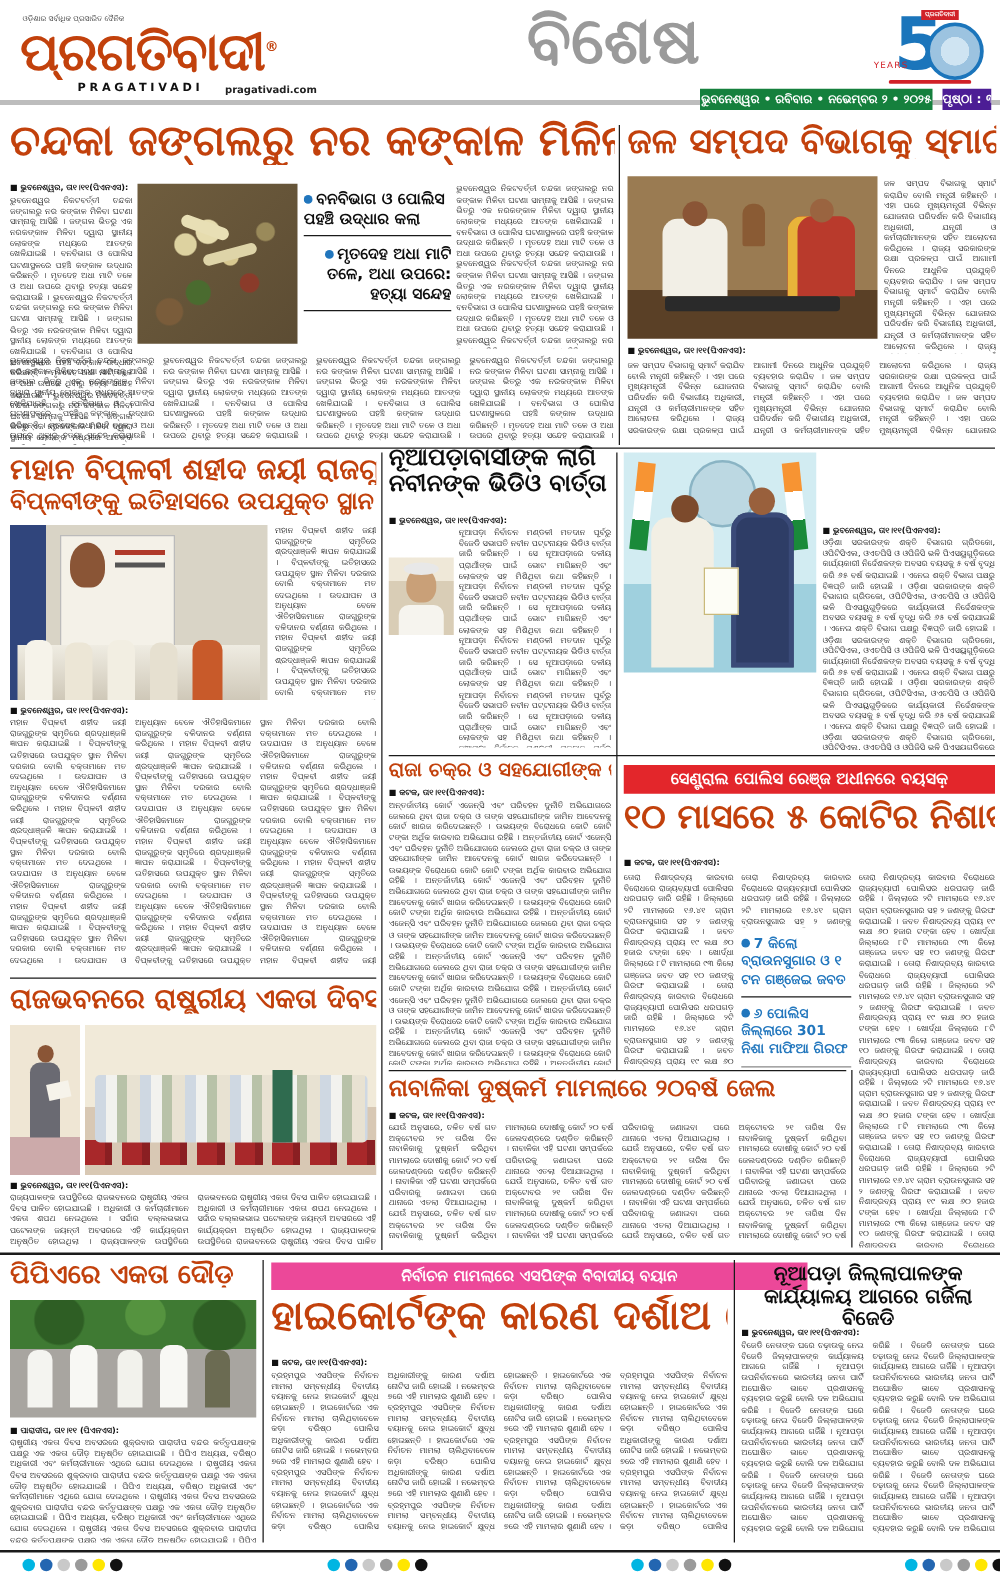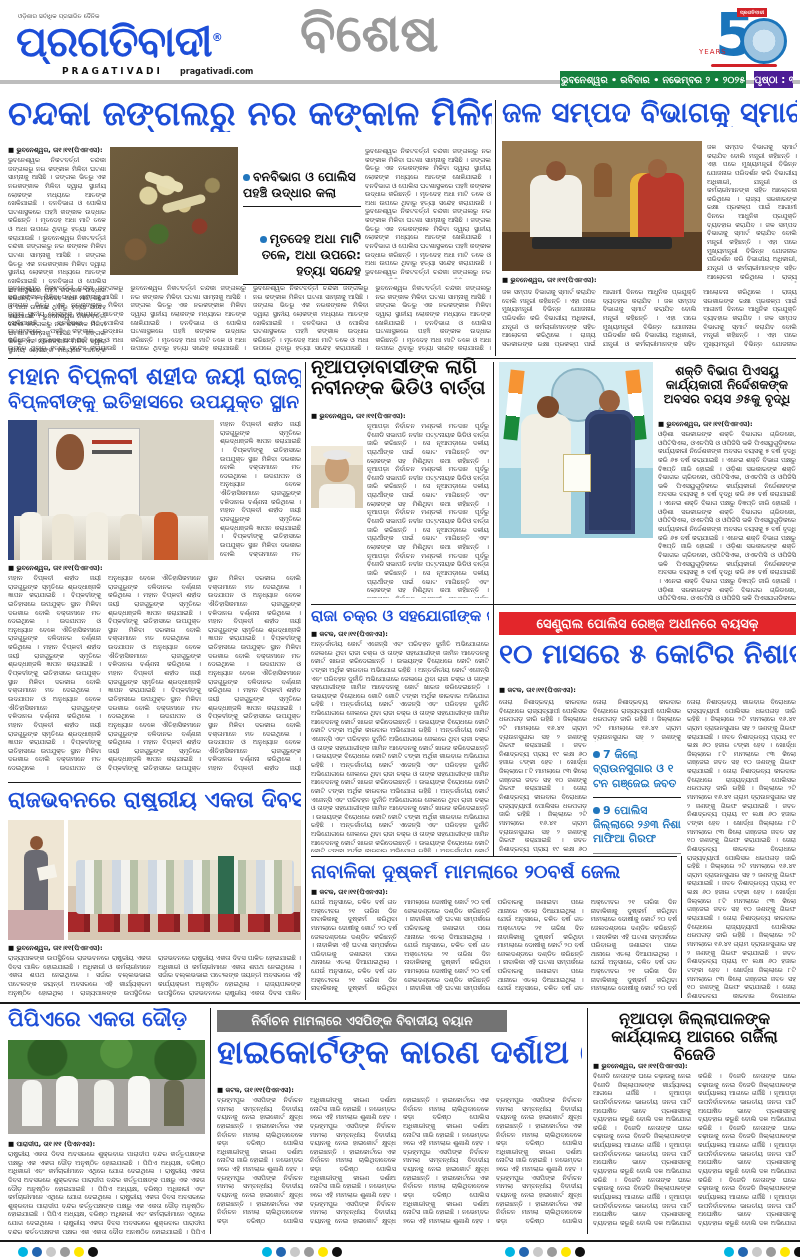--- a/index.html
+++ b/index.html
@@ -1,45 +1,45 @@
 <!DOCTYPE html>
 <html><head>
 <meta charset="utf-8">
 <style>
   html,body{margin:0;padding:0;background:#e8e8e8;}
   .page{position:relative;width:800px;height:1260px;background:#ffffff;overflow:hidden;
         font-family:"DejaVu Sans","Liberation Sans",sans-serif;color:#111;}
   .abs{position:absolute;}
-  .hl{font-weight:bold;color:#1d4ed8;line-height:1.05;white-space:nowrap;overflow:hidden;}
+  .hl{font-weight:bold;color:#c2410c;line-height:1.05;white-space:nowrap;overflow:hidden;}
   .hl-wrap{font-weight:bold;color:#0d0d0d;line-height:1.12;overflow:hidden;text-align:center;}
   .byline{font-size:6.5px;font-weight:bold;color:#111;white-space:nowrap;overflow:hidden;}
   .body-txt{font-size:6.5px;line-height:1.33;color:#222;text-align:justify;overflow:hidden;}
   .cols2{column-count:2;column-gap:7px;}
   .cols3{column-count:3;column-gap:7px;}
   .cols4{column-count:4;column-gap:7px;}
   .divider{background:#1a1a1a;}
   .banner{color:#fff;font-weight:bold;text-align:center;overflow:hidden;white-space:nowrap;}
-  .bullet-item{font-size:12.5px;font-weight:bold;line-height:1.25;color:#0d0d0d;overflow:hidden;margin-top:18px;}
+  .bullet-item{font-size:12.5px;font-weight:bold;line-height:1.25;color:#0d0d0d;overflow:hidden;}
   .dot{display:inline-block;width:7px;height:7px;border-radius:50%;background:#2176bd;margin-right:3px;}
   .callout{font-size:11px;font-weight:bold;line-height:1.3;color:#2176bd;overflow:hidden;}
   .caption{font-size:6.5px;font-weight:bold;line-height:1.45;text-align:center;color:#111;overflow:hidden;}
   .photo{overflow:hidden;position:absolute;background:#cccccc;}
   .pmark{position:absolute;display:flex;gap:4px;}
   .pmark span{width:10px;height:10px;border-radius:50%;display:block;}
 </style>
 </head>
 <body>
 
 <div class="page">
 
   <div class="abs" style="left:18px;top:12px;font-size:6px;color:#333;">ଓଡ଼ିଶାର ସର୍ବାଧିକ ପ୍ରସାରିତ ଦୈନିକ</div>
   <div class="abs hl" style="left:16px;top:20px;font-size:42px;letter-spacing:-1px;"><span>ପ୍ରଗତିବାଦୀ</span><sup style="font-size:11px;">®</sup></div>
   <div class="abs" style="left:62px;top:66px;font-size:9px;font-weight:bold;letter-spacing:3px;">PRAGATIVADI</div>
   <div class="abs" style="left:180px;top:67px;font-size:8px;font-weight:bold;color:#222;">pragativadi.com</div>
-  <div class="abs hl" style="left:300px;top:6px;width:260px;font-size:52px;color:#9a9a9a;text-align:left;">ବିଶେଷ</div>
+  <div class="abs hl" style="left:300px;top:6px;width:260px;font-size:52px;color:#9a9a9a;text-align:right;">ବିଶେଷ</div>
 
   <div class="abs" style="left:693px;top:8px;width:100px;height:64px;">
     <div class="abs" style="left:22px;top:-2px;font-size:58px;font-weight:bold;color:#1b75bb;line-height:1;">5</div>
     <div class="abs" style="left:48px;top:10px;width:40px;height:40px;border-radius:50%;border:3px solid #1b75bb;background:radial-gradient(circle,#cfe4f2 0 40%,#9cc3e0 41% 100%);"></div>
     <div class="abs" style="left:44px;top:0px;background:#d12128;color:#fff;font-size:5px;font-weight:bold;padding:1px 3px;">ପ୍ରଗତିବାଦୀ</div>
     <div class="abs" style="left:6px;top:40px;font-size:7px;font-weight:normal;color:#d12128;letter-spacing:1px;">YEARS</div>
     <div class="abs" style="left:18px;top:56px;width:66px;height:3px;background:#d12128;border-radius:2px;"></div>
   </div>
 
   <div class="abs" style="left:0;top:80px;width:800px;height:4px;background:#bdbdbd;"></div>
@@ -137,37 +137,36 @@
     <div class="abs" style="left:52px;top:6px;width:50px;height:50px;border-radius:50%;background:#bcd8e2;border:2px solid #8ab4c4;"></div>
     <div class="abs" style="left:8px;top:8px;width:14px;height:70px;background:linear-gradient(#f79433 0 33%,#fff 33% 66%,#1a8a3a 66% 100%);transform:rotate(6deg);"></div>
     <div class="abs" style="left:130px;top:8px;width:14px;height:70px;background:linear-gradient(#f79433 0 33%,#fff 33% 66%,#1a8a3a 66% 100%);transform:rotate(-6deg);"></div>
     <div class="abs" style="left:22px;top:52px;width:50px;height:120px;background:#f2efe4;border-radius:14px 14px 0 0;"></div>
     <div class="abs" style="left:38px;top:34px;width:22px;height:22px;border-radius:50%;background:#7c4a2c;"></div>
     <div class="abs" style="left:86px;top:48px;width:50px;height:124px;background:#2e3d66;border-radius:14px 14px 0 0;box-shadow:inset 0 0 0 4px #3a4a78;"></div>
     <div class="abs" style="left:100px;top:28px;width:21px;height:22px;border-radius:50%;background:#99603c;"></div>
     <div class="abs" style="left:64px;top:92px;width:26px;height:36px;background:#fdfdf6;border:1px solid #c9b97a;"></div>
   </div>
 
-  <div class="abs hl-wrap" style="left:658px;top:364px;width:138px;height:52px;font-size:12.5px;">ଶକ୍ତି ବିଭାଗ ପିଏସୟୁ କାର୍ଯ୍ୟକାରୀ ନିର୍ଦ୍ଦେଶକଙ୍କ ଅବସର ବୟସ ୬୫କୁ ବୃଦ୍ଧି</div>
   <div class="abs byline" style="left:658px;top:420px;">■ ଭୁବନେଶ୍ୱର, ତା୧।୧୧(ପିଏନଏସ):</div>
   <div class="abs body-txt" style="left:658px;top:430px;width:138px;height:170px;">ଓଡ଼ିଶା ସରକାରଙ୍କ ଶକ୍ତି ବିଭାଗର ଗ୍ରିଡକୋ, ଓପିଟିସିଏଲ, ଓଏଚପିସି ଓ ଓପିଜିସି ଭଳି ପିଏସୟୁଗୁଡ଼ିକରେ କାର୍ଯ୍ୟକାରୀ ନିର୍ଦ୍ଦେଶକଙ୍କ ଅବସର ବୟସକୁ ୫ ବର୍ଷ ବୃଦ୍ଧି କରି ୬୫ ବର୍ଷ କରାଯାଇଛି । ଏନେଇ ଶକ୍ତି ବିଭାଗ ପକ୍ଷରୁ ବିଜ୍ଞପ୍ତି ଜାରି ହୋଇଛି । ଓଡ଼ିଶା ସରକାରଙ୍କ ଶକ୍ତି ବିଭାଗର ଗ୍ରିଡକୋ, ଓପିଟିସିଏଲ, ଓଏଚପିସି ଓ ଓପିଜିସି ଭଳି ପିଏସୟୁଗୁଡ଼ିକରେ କାର୍ଯ୍ୟକାରୀ ନିର୍ଦ୍ଦେଶକଙ୍କ ଅବସର ବୟସକୁ ୫ ବର୍ଷ ବୃଦ୍ଧି କରି ୬୫ ବର୍ଷ କରାଯାଇଛି । ଏନେଇ ଶକ୍ତି ବିଭାଗ ପକ୍ଷରୁ ବିଜ୍ଞପ୍ତି ଜାରି ହୋଇଛି । ଓଡ଼ିଶା ସରକାରଙ୍କ ଶକ୍ତି ବିଭାଗର ଗ୍ରିଡକୋ, ଓପିଟିସିଏଲ, ଓଏଚପିସି ଓ ଓପିଜିସି ଭଳି ପିଏସୟୁଗୁଡ଼ିକରେ କାର୍ଯ୍ୟକାରୀ ନିର୍ଦ୍ଦେଶକଙ୍କ ଅବସର ବୟସକୁ ୫ ବର୍ଷ ବୃଦ୍ଧି କରି ୬୫ ବର୍ଷ କରାଯାଇଛି । ଏନେଇ ଶକ୍ତି ବିଭାଗ ପକ୍ଷରୁ ବିଜ୍ଞପ୍ତି ଜାରି ହୋଇଛି । ଓଡ଼ିଶା ସରକାରଙ୍କ ଶକ୍ତି ବିଭାଗର ଗ୍ରିଡକୋ, ଓପିଟିସିଏଲ, ଓଏଚପିସି ଓ ଓପିଜିସି ଭଳି ପିଏସୟୁଗୁଡ଼ିକରେ କାର୍ଯ୍ୟକାରୀ ନିର୍ଦ୍ଦେଶକଙ୍କ ଅବସର ବୟସକୁ ୫ ବର୍ଷ ବୃଦ୍ଧି କରି ୬୫ ବର୍ଷ କରାଯାଇଛି । ଏନେଇ ଶକ୍ତି ବିଭାଗ ପକ୍ଷରୁ ବିଜ୍ଞପ୍ତି ଜାରି ହୋଇଛି । ଓଡ଼ିଶା ସରକାରଙ୍କ ଶକ୍ତି ବିଭାଗର ଗ୍ରିଡକୋ, ଓପିଟିସିଏଲ, ଓଏଚପିସି ଓ ଓପିଜିସି ଭଳି ପିଏସୟୁଗୁଡ଼ିକରେ କାର୍ଯ୍ୟକାରୀ ନିର୍ଦ୍ଦେଶକଙ୍କ ଅବସର ବୟସକୁ ୫ ବର୍ଷ ବୃଦ୍ଧି କରି ୬୫ ବର୍ଷ କରାଯାଇଛି । ଏନେଇ ଶକ୍ତି ବିଭାଗ ପକ୍ଷରୁ ବିଜ୍ଞପ୍ତି ଜାରି ହୋଇଛି ।</div>
 
   <div class="divider abs" style="left:311px;top:604px;width:485px;height:1px;"></div>
 
   <div class="abs banner" style="left:499px;top:612px;width:297px;height:23px;background:#e3262b;font-size:13px;line-height:23px;">ସେଣ୍ଟ୍ରାଲ ପୋଲିସ ରେଞ୍ଜ ଅଧୀନରେ ବୟସକ଼</div>
   <div class="abs hl" style="left:499px;top:640px;width:297px;font-size:27px;text-align:center;">୧୦ ମାସରେ ୫ କୋଟିର ନିଶାଦ୍ରବ୍ୟ ଜବତ</div>
   <div class="abs byline" style="left:499px;top:686px;">■ କଟକ, ତା୧।୧୧(ପିଏନଏସ):</div>
 
   <div class="abs body-txt" style="left:499px;top:698px;width:88px;height:156px;">ତୋରା ନିଶାଦ୍ରବ୍ୟ କାରବାର ବିରୋଧରେ ରାଜ୍ୟବ୍ୟାପୀ ପୋଲିସର ଧରପଗଡ଼ ଜାରି ରହିଛି । ଜିଲ୍ଲାରେ ୨ଟି ମାମଲାରେ ୧୬.୪୧ ଗ୍ରାମ ବ୍ରାଉନସୁଗାର ସହ ୨ ଜଣଙ୍କୁ ଗିରଫ କରାଯାଇଛି । ଜବତ ନିଶାଦ୍ରବ୍ୟ ପ୍ରାୟ ୧୯ ଲକ୍ଷ ୬୦ ହଜାର ଟଙ୍କା ହେବ । ଖୋର୍ଦ୍ଧା ଜିଲ୍ଲାରେ ୮ଟି ମାମଲାରେ ୯୩ କିଲୋ ଗଞ୍ଜେଇ ଜବତ ସହ ୧୦ ଜଣଙ୍କୁ ଗିରଫ କରାଯାଇଛି । ତୋରା ନିଶାଦ୍ରବ୍ୟ କାରବାର ବିରୋଧରେ ରାଜ୍ୟବ୍ୟାପୀ ପୋଲିସର ଧରପଗଡ଼ ଜାରି ରହିଛି । ଜିଲ୍ଲାରେ ୨ଟି ମାମଲାରେ ୧୬.୪୧ ଗ୍ରାମ ବ୍ରାଉନସୁଗାର ସହ ୨ ଜଣଙ୍କୁ ଗିରଫ କରାଯାଇଛି । ଜବତ ନିଶାଦ୍ରବ୍ୟ ପ୍ରାୟ ୧୯ ଲକ୍ଷ ୬୦ ହଜାର ଟଙ୍କା ହେବ । ଖୋର୍ଦ୍ଧା ଜିଲ୍ଲାରେ ୮ଟି ମାମଲାରେ ୯୩ କିଲୋ ଗଞ୍ଜେଇ ଜବତ ସହ ୧୦ ଜଣଙ୍କୁ ଗିରଫ କରାଯାଇଛି । ତୋରା ନିଶାଦ୍ରବ୍ୟ କାରବାର ବିରୋଧରେ ରାଜ୍ୟବ୍ୟାପୀ ପୋଲିସର ଧରପଗଡ଼ ଜାରି ରହିଛି । ଜିଲ୍ଲାରେ ୨ଟି ମାମଲାରେ ୧୬.୪୧ ଗ୍ରାମ ବ୍ରାଉନସୁଗାର ସହ ୨ ଜଣଙ୍କୁ ଗିରଫ କରାଯାଇଛି । ଜବତ ନିଶାଦ୍ରବ୍ୟ ପ୍ରାୟ ୧୯ ଲକ୍ଷ ୬୦ ହଜାର ଟଙ୍କା ହେବ । ଖୋର୍ଦ୍ଧା ଜିଲ୍ଲାରେ ୮ଟି ମାମଲାରେ ୯୩ କିଲୋ ଗଞ୍ଜେଇ ଜବତ ସହ ୧୦ ଜଣଙ୍କୁ ଗିରଫ କରାଯାଇଛି । ତୋରା ନିଶାଦ୍ରବ୍ୟ କାରବାର ବିରୋଧରେ ରାଜ୍ୟବ୍ୟାପୀ ପୋଲିସର ଧରପଗଡ଼ ଜାରି ରହିଛି । ଜିଲ୍ଲାରେ ୨ଟି ମାମଲାରେ ୧୬.୪୧ ଗ୍ରାମ ବ୍ରାଉନସୁଗାର ସହ ୨ ଜଣଙ୍କୁ ଗିରଫ କରାଯାଇଛି । ଜବତ ନିଶାଦ୍ରବ୍ୟ ପ୍ରାୟ ୧୯ ଲକ୍ଷ ୬୦ ହଜାର ଟଙ୍କା ହେବ । ଖୋର୍ଦ୍ଧା ଜିଲ୍ଲାରେ ୮ଟି ମାମଲାରେ ୯୩ କିଲୋ ଗଞ୍ଜେଇ ଜବତ ସହ ୧୦ ଜଣଙ୍କୁ ଗିରଫ କରାଯାଇଛି ।</div>
 
   <div class="abs" style="left:593px;top:698px;width:88px;">
     <div class="body-txt" style="height:44px;">ତୋରା ନିଶାଦ୍ରବ୍ୟ କାରବାର ବିରୋଧରେ ରାଜ୍ୟବ୍ୟାପୀ ପୋଲିସର ଧରପଗଡ଼ ଜାରି ରହିଛି । ଜିଲ୍ଲାରେ ୨ଟି ମାମଲାରେ ୧୬.୪୧ ଗ୍ରାମ ବ୍ରାଉନସୁଗାର ସହ ୨ ଜଣଙ୍କୁ ଗିରଫ କରାଯାଇଛି । ଜବତ ନିଶାଦ୍ରବ୍ୟ ପ୍ରାୟ ୧୯ ଲକ୍ଷ ୬୦ ହଜାର ଟଙ୍କା ହେବ । ଖୋର୍ଦ୍ଧା ଜିଲ୍ଲାରେ ୮ଟି ମାମଲାରେ ୯୩ କିଲୋ ଗଞ୍ଜେଇ ଜବତ ସହ ୧୦ ଜଣଙ୍କୁ ଗିରଫ କରାଯାଇଛି ।</div>
     <div class="callout" style="padding:6px 0;"><span class="dot"></span><span>7 କିଲୋ ବ୍ରାଉନସୁଗାର ଓ ୧ ଟନ ଗଞ୍ଜେଇ ଜବତ</span></div>
     <div style="height:1px;background:#1a1a1a;"></div>
-    <div class="callout" style="padding:6px 0;"><span class="dot"></span><span>9 ପୋଲିସ ଜିଲ୍ଲାରେ ୨୬୩ ନିଶା ମାଫିଆ ଗିରଫ</span></div>
+    <div class="callout" style="padding:6px 0;"><span class="dot"></span><span>୬ ପୋଲିସ ଜିଲ୍ଲାରେ 301 ନିଶା ମାଫିଆ ଗିରଫ</span></div>
     <div style="height:1px;background:#888;"></div>
   </div>
 
   <div class="abs body-txt" style="left:687px;top:698px;width:109px;height:300px;">ତୋରା ନିଶାଦ୍ରବ୍ୟ କାରବାର ବିରୋଧରେ ରାଜ୍ୟବ୍ୟାପୀ ପୋଲିସର ଧରପଗଡ଼ ଜାରି ରହିଛି । ଜିଲ୍ଲାରେ ୨ଟି ମାମଲାରେ ୧୬.୪୧ ଗ୍ରାମ ବ୍ରାଉନସୁଗାର ସହ ୨ ଜଣଙ୍କୁ ଗିରଫ କରାଯାଇଛି । ଜବତ ନିଶାଦ୍ରବ୍ୟ ପ୍ରାୟ ୧୯ ଲକ୍ଷ ୬୦ ହଜାର ଟଙ୍କା ହେବ । ଖୋର୍ଦ୍ଧା ଜିଲ୍ଲାରେ ୮ଟି ମାମଲାରେ ୯୩ କିଲୋ ଗଞ୍ଜେଇ ଜବତ ସହ ୧୦ ଜଣଙ୍କୁ ଗିରଫ କରାଯାଇଛି । ତୋରା ନିଶାଦ୍ରବ୍ୟ କାରବାର ବିରୋଧରେ ରାଜ୍ୟବ୍ୟାପୀ ପୋଲିସର ଧରପଗଡ଼ ଜାରି ରହିଛି । ଜିଲ୍ଲାରେ ୨ଟି ମାମଲାରେ ୧୬.୪୧ ଗ୍ରାମ ବ୍ରାଉନସୁଗାର ସହ ୨ ଜଣଙ୍କୁ ଗିରଫ କରାଯାଇଛି । ଜବତ ନିଶାଦ୍ରବ୍ୟ ପ୍ରାୟ ୧୯ ଲକ୍ଷ ୬୦ ହଜାର ଟଙ୍କା ହେବ । ଖୋର୍ଦ୍ଧା ଜିଲ୍ଲାରେ ୮ଟି ମାମଲାରେ ୯୩ କିଲୋ ଗଞ୍ଜେଇ ଜବତ ସହ ୧୦ ଜଣଙ୍କୁ ଗିରଫ କରାଯାଇଛି । ତୋରା ନିଶାଦ୍ରବ୍ୟ କାରବାର ବିରୋଧରେ ରାଜ୍ୟବ୍ୟାପୀ ପୋଲିସର ଧରପଗଡ଼ ଜାରି ରହିଛି । ଜିଲ୍ଲାରେ ୨ଟି ମାମଲାରେ ୧୬.୪୧ ଗ୍ରାମ ବ୍ରାଉନସୁଗାର ସହ ୨ ଜଣଙ୍କୁ ଗିରଫ କରାଯାଇଛି । ଜବତ ନିଶାଦ୍ରବ୍ୟ ପ୍ରାୟ ୧୯ ଲକ୍ଷ ୬୦ ହଜାର ଟଙ୍କା ହେବ । ଖୋର୍ଦ୍ଧା ଜିଲ୍ଲାରେ ୮ଟି ମାମଲାରେ ୯୩ କିଲୋ ଗଞ୍ଜେଇ ଜବତ ସହ ୧୦ ଜଣଙ୍କୁ ଗିରଫ କରାଯାଇଛି । ତୋରା ନିଶାଦ୍ରବ୍ୟ କାରବାର ବିରୋଧରେ ରାଜ୍ୟବ୍ୟାପୀ ପୋଲିସର ଧରପଗଡ଼ ଜାରି ରହିଛି । ଜିଲ୍ଲାରେ ୨ଟି ମାମଲାରେ ୧୬.୪୧ ଗ୍ରାମ ବ୍ରାଉନସୁଗାର ସହ ୨ ଜଣଙ୍କୁ ଗିରଫ କରାଯାଇଛି । ଜବତ ନିଶାଦ୍ରବ୍ୟ ପ୍ରାୟ ୧୯ ଲକ୍ଷ ୬୦ ହଜାର ଟଙ୍କା ହେବ । ଖୋର୍ଦ୍ଧା ଜିଲ୍ଲାରେ ୮ଟି ମାମଲାରେ ୯୩ କିଲୋ ଗଞ୍ଜେଇ ଜବତ ସହ ୧୦ ଜଣଙ୍କୁ ଗିରଫ କରାଯାଇଛି । ତୋରା ନିଶାଦ୍ରବ୍ୟ କାରବାର ବିରୋଧରେ ରାଜ୍ୟବ୍ୟାପୀ ପୋଲିସର ଧରପଗଡ଼ ଜାରି ରହିଛି । ଜିଲ୍ଲାରେ ୨ଟି ମାମଲାରେ ୧୬.୪୧ ଗ୍ରାମ ବ୍ରାଉନସୁଗାର ସହ ୨ ଜଣଙ୍କୁ ଗିରଫ କରାଯାଇଛି । ଜବତ ନିଶାଦ୍ରବ୍ୟ ପ୍ରାୟ ୧୯ ଲକ୍ଷ ୬୦ ହଜାର ଟଙ୍କା ହେବ । ଖୋର୍ଦ୍ଧା ଜିଲ୍ଲାରେ ୮ଟି ମାମଲାରେ ୯୩ କିଲୋ ଗଞ୍ଜେଇ ଜବତ ସହ ୧୦ ଜଣଙ୍କୁ ଗିରଫ କରାଯାଇଛି । ତୋରା ନିଶାଦ୍ରବ୍ୟ କାରବାର ବିରୋଧରେ ରାଜ୍ୟବ୍ୟାପୀ ପୋଲିସର ଧରପଗଡ଼ ଜାରି ରହିଛି । ଜିଲ୍ଲାରେ ୨ଟି ମାମଲାରେ ୧୬.୪୧ ଗ୍ରାମ ବ୍ରାଉନସୁଗାର ସହ ୨ ଜଣଙ୍କୁ ଗିରଫ କରାଯାଇଛି । ଜବତ ନିଶାଦ୍ରବ୍ୟ ପ୍ରାୟ ୧୯ ଲକ୍ଷ ୬୦ ହଜାର ଟଙ୍କା ହେବ । ଖୋର୍ଦ୍ଧା ଜିଲ୍ଲାରେ ୮ଟି ମାମଲାରେ ୯୩ କିଲୋ ଗଞ୍ଜେଇ ଜବତ ସହ ୧୦ ଜଣଙ୍କୁ ଗିରଫ କରାଯାଇଛି । ତୋରା ନିଶାଦ୍ରବ୍ୟ କାରବାର ବିରୋଧରେ ରାଜ୍ୟବ୍ୟାପୀ ପୋଲିସର ଧରପଗଡ଼ ଜାରି ରହିଛି । ଜିଲ୍ଲାରେ ୨ଟି ମାମଲାରେ ୧୬.୪୧ ଗ୍ରାମ ବ୍ରାଉନସୁଗାର ସହ ୨ ଜଣଙ୍କୁ ଗିରଫ କରାଯାଇଛି । ଜବତ ନିଶାଦ୍ରବ୍ୟ ପ୍ରାୟ ୧୯ ଲକ୍ଷ ୬୦ ହଜାର ଟଙ୍କା ହେବ । ଖୋର୍ଦ୍ଧା ଜିଲ୍ଲାରେ ୮ଟି ମାମଲାରେ ୯୩ କିଲୋ ଗଞ୍ଜେଇ ଜବତ ସହ ୧୦ ଜଣଙ୍କୁ ଗିରଫ କରାଯାଇଛି । ତୋରା ନିଶାଦ୍ରବ୍ୟ କାରବାର ବିରୋଧରେ ରାଜ୍ୟବ୍ୟାପୀ ପୋଲିସର ଧରପଗଡ଼ ଜାରି ରହିଛି । ଜିଲ୍ଲାରେ ୨ଟି ମାମଲାରେ ୧୬.୪୧ ଗ୍ରାମ ବ୍ରାଉନସୁଗାର ସହ ୨ ଜଣଙ୍କୁ ଗିରଫ କରାଯାଇଛି । ଜବତ ନିଶାଦ୍ରବ୍ୟ ପ୍ରାୟ ୧୯ ଲକ୍ଷ ୬୦ ହଜାର ଟଙ୍କା ହେବ । ଖୋର୍ଦ୍ଧା ଜିଲ୍ଲାରେ ୮ଟି ମାମଲାରେ ୯୩ କିଲୋ ଗଞ୍ଜେଇ ଜବତ ସହ ୧୦ ଜଣଙ୍କୁ ଗିରଫ କରାଯାଇଛି ।</div>
 
   <div class="divider abs" style="left:311px;top:856px;width:366px;height:1px;"></div>
   <div class="divider abs" style="left:681px;top:856px;width:1px;height:142px;"></div>
 
   <div class="abs hl" style="left:311px;top:862px;width:366px;font-size:19px;">ନାବାଳିକା ଦୁଷ୍କର୍ମ ମାମଲାରେ ୨୦ବର୍ଷ ଜେଲ</div>
   <div class="abs byline" style="left:311px;top:888px;">■ କଟକ, ତା୧।୧୧(ପିଏନଏସ):</div>
@@ -198,21 +197,21 @@
     <div class="abs" style="left:48px;top:36px;width:22px;height:50px;background:#f8f8f4;border-radius:8px 8px 0 0;"></div>
     <div class="abs" style="left:86px;top:40px;width:20px;height:46px;background:#f2f2ec;border-radius:8px 8px 0 0;"></div>
     <div class="abs" style="left:120px;top:36px;width:22px;height:50px;background:#f8f8f4;border-radius:8px 8px 0 0;"></div>
     <div class="abs" style="left:156px;top:40px;width:20px;height:46px;background:#6b6b52;border-radius:8px 8px 0 0;"></div>
   </div>
   <div class="abs byline" style="left:8px;top:1140px;">■ ପାରାଦୀପ, ତା୧।୧୧ (ପିଏନଏସ):</div>
   <div class="abs body-txt" style="left:8px;top:1150px;width:197px;height:84px;">ରାଷ୍ଟ୍ରୀୟ ଏକତା ଦିବସ ଅବସରରେ ଶୁକ୍ରବାର ପାରାଦୀପ ବନ୍ଦର କର୍ତ୍ତୃପକ୍ଷଙ୍କ ପକ୍ଷରୁ ଏକ ଏକତା ଦୌଡ଼ ଅନୁଷ୍ଠିତ ହୋଇଯାଇଛି । ପିପିଏ ଅଧ୍ୟକ୍ଷ, ବରିଷ୍ଠ ଅଧିକାରୀ ଏବଂ କର୍ମଚାରୀମାନେ ଏଥିରେ ଯୋଗ ଦେଇଥିଲେ । ରାଷ୍ଟ୍ରୀୟ ଏକତା ଦିବସ ଅବସରରେ ଶୁକ୍ରବାର ପାରାଦୀପ ବନ୍ଦର କର୍ତ୍ତୃପକ୍ଷଙ୍କ ପକ୍ଷରୁ ଏକ ଏକତା ଦୌଡ଼ ଅନୁଷ୍ଠିତ ହୋଇଯାଇଛି । ପିପିଏ ଅଧ୍ୟକ୍ଷ, ବରିଷ୍ଠ ଅଧିକାରୀ ଏବଂ କର୍ମଚାରୀମାନେ ଏଥିରେ ଯୋଗ ଦେଇଥିଲେ । ରାଷ୍ଟ୍ରୀୟ ଏକତା ଦିବସ ଅବସରରେ ଶୁକ୍ରବାର ପାରାଦୀପ ବନ୍ଦର କର୍ତ୍ତୃପକ୍ଷଙ୍କ ପକ୍ଷରୁ ଏକ ଏକତା ଦୌଡ଼ ଅନୁଷ୍ଠିତ ହୋଇଯାଇଛି । ପିପିଏ ଅଧ୍ୟକ୍ଷ, ବରିଷ୍ଠ ଅଧିକାରୀ ଏବଂ କର୍ମଚାରୀମାନେ ଏଥିରେ ଯୋଗ ଦେଇଥିଲେ । ରାଷ୍ଟ୍ରୀୟ ଏକତା ଦିବସ ଅବସରରେ ଶୁକ୍ରବାର ପାରାଦୀପ ବନ୍ଦର କର୍ତ୍ତୃପକ୍ଷଙ୍କ ପକ୍ଷରୁ ଏକ ଏକତା ଦୌଡ଼ ଅନୁଷ୍ଠିତ ହୋଇଯାଇଛି । ପିପିଏ ଅଧ୍ୟକ୍ଷ, ବରିଷ୍ଠ ଅଧିକାରୀ ଏବଂ କର୍ମଚାରୀମାନେ ଏଥିରେ ଯୋଗ ଦେଇଥିଲେ ।</div>
 
   <div class="divider abs" style="left:210px;top:1008px;width:1px;height:226px;"></div>
 
-  <div class="abs banner" style="left:217px;top:1010px;width:290px;height:22px;background:#737373;font-size:12.5px;line-height:22px;">ନିର୍ବାଚନ ମାମଲାରେ ଏସପିଙ୍କ ବିବାଦୀୟ ବୟାନ</div>
+  <div class="abs banner" style="left:217px;top:1010px;width:429px;height:22px;background:#ec4899;font-size:12.5px;line-height:22px;">ନିର୍ବାଚନ ମାମଲାରେ ଏସପିଙ୍କ ବିବାଦୀୟ ବୟାନ</div>
   <div class="abs hl" style="left:217px;top:1036px;width:365px;font-size:32px;text-align:center;">ହାଇକୋର୍ଟଙ୍କ କାରଣ ଦର୍ଶାଅ ନୋଟିସ</div>
   <div class="abs byline" style="left:217px;top:1086px;">■ କଟକ, ତା୧।୧୧(ପିଏନଏସ):</div>
   <div class="abs body-txt cols4" style="left:217px;top:1096px;width:365px;height:138px;">ବ୍ରହ୍ମପୁର ଏସପିଙ୍କ ନିର୍ବାଚନ ମାମଲା ସମ୍ବନ୍ଧୀୟ ବିବାଦୀୟ ବୟାନକୁ ନେଇ ହାଇକୋର୍ଟ କ୍ଷୁବ୍ଧ ହୋଇଛନ୍ତି । ହାଇକୋର୍ଟରେ ଏକ ନିର୍ବାଚନ ମାମଲା ଚାଲିଥିବାବେଳେ କଡ଼ା ବରିଷ୍ଠ ପୋଲିସ ଅଧିକାରୀଙ୍କୁ କାରଣ ଦର୍ଶାଅ ନୋଟିସ ଜାରି ହୋଇଛି । ନଭେମ୍ବର ୭ରେ ଏହି ମାମଲାର ଶୁଣାଣି ହେବ । ବ୍ରହ୍ମପୁର ଏସପିଙ୍କ ନିର୍ବାଚନ ମାମଲା ସମ୍ବନ୍ଧୀୟ ବିବାଦୀୟ ବୟାନକୁ ନେଇ ହାଇକୋର୍ଟ କ୍ଷୁବ୍ଧ ହୋଇଛନ୍ତି । ହାଇକୋର୍ଟରେ ଏକ ନିର୍ବାଚନ ମାମଲା ଚାଲିଥିବାବେଳେ କଡ଼ା ବରିଷ୍ଠ ପୋଲିସ ଅଧିକାରୀଙ୍କୁ କାରଣ ଦର୍ଶାଅ ନୋଟିସ ଜାରି ହୋଇଛି । ନଭେମ୍ବର ୭ରେ ଏହି ମାମଲାର ଶୁଣାଣି ହେବ । ବ୍ରହ୍ମପୁର ଏସପିଙ୍କ ନିର୍ବାଚନ ମାମଲା ସମ୍ବନ୍ଧୀୟ ବିବାଦୀୟ ବୟାନକୁ ନେଇ ହାଇକୋର୍ଟ କ୍ଷୁବ୍ଧ ହୋଇଛନ୍ତି । ହାଇକୋର୍ଟରେ ଏକ ନିର୍ବାଚନ ମାମଲା ଚାଲିଥିବାବେଳେ କଡ଼ା ବରିଷ୍ଠ ପୋଲିସ ଅଧିକାରୀଙ୍କୁ କାରଣ ଦର୍ଶାଅ ନୋଟିସ ଜାରି ହୋଇଛି । ନଭେମ୍ବର ୭ରେ ଏହି ମାମଲାର ଶୁଣାଣି ହେବ । ବ୍ରହ୍ମପୁର ଏସପିଙ୍କ ନିର୍ବାଚନ ମାମଲା ସମ୍ବନ୍ଧୀୟ ବିବାଦୀୟ ବୟାନକୁ ନେଇ ହାଇକୋର୍ଟ କ୍ଷୁବ୍ଧ ହୋଇଛନ୍ତି । ହାଇକୋର୍ଟରେ ଏକ ନିର୍ବାଚନ ମାମଲା ଚାଲିଥିବାବେଳେ କଡ଼ା ବରିଷ୍ଠ ପୋଲିସ ଅଧିକାରୀଙ୍କୁ କାରଣ ଦର୍ଶାଅ ନୋଟିସ ଜାରି ହୋଇଛି । ନଭେମ୍ବର ୭ରେ ଏହି ମାମଲାର ଶୁଣାଣି ହେବ । ବ୍ରହ୍ମପୁର ଏସପିଙ୍କ ନିର୍ବାଚନ ମାମଲା ସମ୍ବନ୍ଧୀୟ ବିବାଦୀୟ ବୟାନକୁ ନେଇ ହାଇକୋର୍ଟ କ୍ଷୁବ୍ଧ ହୋଇଛନ୍ତି । ହାଇକୋର୍ଟରେ ଏକ ନିର୍ବାଚନ ମାମଲା ଚାଲିଥିବାବେଳେ କଡ଼ା ବରିଷ୍ଠ ପୋଲିସ ଅଧିକାରୀଙ୍କୁ କାରଣ ଦର୍ଶାଅ ନୋଟିସ ଜାରି ହୋଇଛି । ନଭେମ୍ବର ୭ରେ ଏହି ମାମଲାର ଶୁଣାଣି ହେବ । ବ୍ରହ୍ମପୁର ଏସପିଙ୍କ ନିର୍ବାଚନ ମାମଲା ସମ୍ବନ୍ଧୀୟ ବିବାଦୀୟ ବୟାନକୁ ନେଇ ହାଇକୋର୍ଟ କ୍ଷୁବ୍ଧ ହୋଇଛନ୍ତି । ହାଇକୋର୍ଟରେ ଏକ ନିର୍ବାଚନ ମାମଲା ଚାଲିଥିବାବେଳେ କଡ଼ା ବରିଷ୍ଠ ପୋଲିସ ଅଧିକାରୀଙ୍କୁ କାରଣ ଦର୍ଶାଅ ନୋଟିସ ଜାରି ହୋଇଛି । ନଭେମ୍ବର ୭ରେ ଏହି ମାମଲାର ଶୁଣାଣି ହେବ । ବ୍ରହ୍ମପୁର ଏସପିଙ୍କ ନିର୍ବାଚନ ମାମଲା ସମ୍ବନ୍ଧୀୟ ବିବାଦୀୟ ବୟାନକୁ ନେଇ ହାଇକୋର୍ଟ କ୍ଷୁବ୍ଧ ହୋଇଛନ୍ତି । ହାଇକୋର୍ଟରେ ଏକ ନିର୍ବାଚନ ମାମଲା ଚାଲିଥିବାବେଳେ କଡ଼ା ବରିଷ୍ଠ ପୋଲିସ ଅଧିକାରୀଙ୍କୁ କାରଣ ଦର୍ଶାଅ ନୋଟିସ ଜାରି ହୋଇଛି । ନଭେମ୍ବର ୭ରେ ଏହି ମାମଲାର ଶୁଣାଣି ହେବ । ବ୍ରହ୍ମପୁର ଏସପିଙ୍କ ନିର୍ବାଚନ ମାମଲା ସମ୍ବନ୍ଧୀୟ ବିବାଦୀୟ ବୟାନକୁ ନେଇ ହାଇକୋର୍ଟ କ୍ଷୁବ୍ଧ ହୋଇଛନ୍ତି । ହାଇକୋର୍ଟରେ ଏକ ନିର୍ବାଚନ ମାମଲା ଚାଲିଥିବାବେଳେ କଡ଼ା ବରିଷ୍ଠ ପୋଲିସ ଅଧିକାରୀଙ୍କୁ କାରଣ ଦର୍ଶାଅ ନୋଟିସ ଜାରି ହୋଇଛି । ନଭେମ୍ବର ୭ରେ ଏହି ମାମଲାର ଶୁଣାଣି ହେବ । ବ୍ରହ୍ମପୁର ଏସପିଙ୍କ ନିର୍ବାଚନ ମାମଲା ସମ୍ବନ୍ଧୀୟ ବିବାଦୀୟ ବୟାନକୁ ନେଇ ହାଇକୋର୍ଟ କ୍ଷୁବ୍ଧ ହୋଇଛନ୍ତି । ହାଇକୋର୍ଟରେ ଏକ ନିର୍ବାଚନ ମାମଲା ଚାଲିଥିବାବେଳେ କଡ଼ା ବରିଷ୍ଠ ପୋଲିସ ଅଧିକାରୀଙ୍କୁ କାରଣ ଦର୍ଶାଅ ନୋଟିସ ଜାରି ହୋଇଛି । ନଭେମ୍ବର ୭ରେ ଏହି ମାମଲାର ଶୁଣାଣି ହେବ ।</div>
 
   <div class="divider abs" style="left:587px;top:1008px;width:1px;height:226px;"></div>
 
   <div class="abs hl-wrap" style="left:593px;top:1010px;width:203px;height:50px;font-size:16px;">ନୂଆପଡ଼ା ଜିଲ୍ଲାପାଳଙ୍କ କାର୍ଯ୍ୟାଳୟ ଆଗରେ ଗର୍ଜିଲା ବିଜେଡି</div>
   <div class="abs byline" style="left:593px;top:1062px;">■ ଭୁବନେଶ୍ୱର, ତା୧।୧୧(ପିଏନଏସ):</div>
   <div class="abs body-txt cols2" style="left:593px;top:1072px;width:203px;height:162px;">ବିଜେଡି ନେତାଙ୍କ ଘରେ ଚଢ଼ାଉକୁ ନେଇ ବିଜେଡି ଜିଲ୍ଲାପାଳଙ୍କ କାର୍ଯ୍ୟାଳୟ ଆଗରେ ଗର୍ଜିଛି । ନୂଆପଡ଼ା ଉପନିର୍ବାଚନରେ ଭାରତୀୟ ଜନତା ପାର୍ଟି ଅଘୋଷିତ ଭାବେ ପ୍ରଶାସନକୁ ବ୍ୟବହାର କରୁଛି ବୋଲି ଦଳ ଅଭିଯୋଗ କରିଛି । ବିଜେଡି ନେତାଙ୍କ ଘରେ ଚଢ଼ାଉକୁ ନେଇ ବିଜେଡି ଜିଲ୍ଲାପାଳଙ୍କ କାର୍ଯ୍ୟାଳୟ ଆଗରେ ଗର୍ଜିଛି । ନୂଆପଡ଼ା ଉପନିର୍ବାଚନରେ ଭାରତୀୟ ଜନତା ପାର୍ଟି ଅଘୋଷିତ ଭାବେ ପ୍ରଶାସନକୁ ବ୍ୟବହାର କରୁଛି ବୋଲି ଦଳ ଅଭିଯୋଗ କରିଛି । ବିଜେଡି ନେତାଙ୍କ ଘରେ ଚଢ଼ାଉକୁ ନେଇ ବିଜେଡି ଜିଲ୍ଲାପାଳଙ୍କ କାର୍ଯ୍ୟାଳୟ ଆଗରେ ଗର୍ଜିଛି । ନୂଆପଡ଼ା ଉପନିର୍ବାଚନରେ ଭାରତୀୟ ଜନତା ପାର୍ଟି ଅଘୋଷିତ ଭାବେ ପ୍ରଶାସନକୁ ବ୍ୟବହାର କରୁଛି ବୋଲି ଦଳ ଅଭିଯୋଗ କରିଛି । ବିଜେଡି ନେତାଙ୍କ ଘରେ ଚଢ଼ାଉକୁ ନେଇ ବିଜେଡି ଜିଲ୍ଲାପାଳଙ୍କ କାର୍ଯ୍ୟାଳୟ ଆଗରେ ଗର୍ଜିଛି । ନୂଆପଡ଼ା ଉପନିର୍ବାଚନରେ ଭାରତୀୟ ଜନତା ପାର୍ଟି ଅଘୋଷିତ ଭାବେ ପ୍ରଶାସନକୁ ବ୍ୟବହାର କରୁଛି ବୋଲି ଦଳ ଅଭିଯୋଗ କରିଛି । ବିଜେଡି ନେତାଙ୍କ ଘରେ ଚଢ଼ାଉକୁ ନେଇ ବିଜେଡି ଜିଲ୍ଲାପାଳଙ୍କ କାର୍ଯ୍ୟାଳୟ ଆଗରେ ଗର୍ଜିଛି । ନୂଆପଡ଼ା ଉପନିର୍ବାଚନରେ ଭାରତୀୟ ଜନତା ପାର୍ଟି ଅଘୋଷିତ ଭାବେ ପ୍ରଶାସନକୁ ବ୍ୟବହାର କରୁଛି ବୋଲି ଦଳ ଅଭିଯୋଗ କରିଛି । ବିଜେଡି ନେତାଙ୍କ ଘରେ ଚଢ଼ାଉକୁ ନେଇ ବିଜେଡି ଜିଲ୍ଲାପାଳଙ୍କ କାର୍ଯ୍ୟାଳୟ ଆଗରେ ଗର୍ଜିଛି । ନୂଆପଡ଼ା ଉପନିର୍ବାଚନରେ ଭାରତୀୟ ଜନତା ପାର୍ଟି ଅଘୋଷିତ ଭାବେ ପ୍ରଶାସନକୁ ବ୍ୟବହାର କରୁଛି ବୋଲି ଦଳ ଅଭିଯୋଗ କରିଛି । ବିଜେଡି ନେତାଙ୍କ ଘରେ ଚଢ଼ାଉକୁ ନେଇ ବିଜେଡି ଜିଲ୍ଲାପାଳଙ୍କ କାର୍ଯ୍ୟାଳୟ ଆଗରେ ଗର୍ଜିଛି । ନୂଆପଡ଼ା ଉପନିର୍ବାଚନରେ ଭାରତୀୟ ଜନତା ପାର୍ଟି ଅଘୋଷିତ ଭାବେ ପ୍ରଶାସନକୁ ବ୍ୟବହାର କରୁଛି ବୋଲି ଦଳ ଅଭିଯୋଗ କରିଛି ।</div>
 

